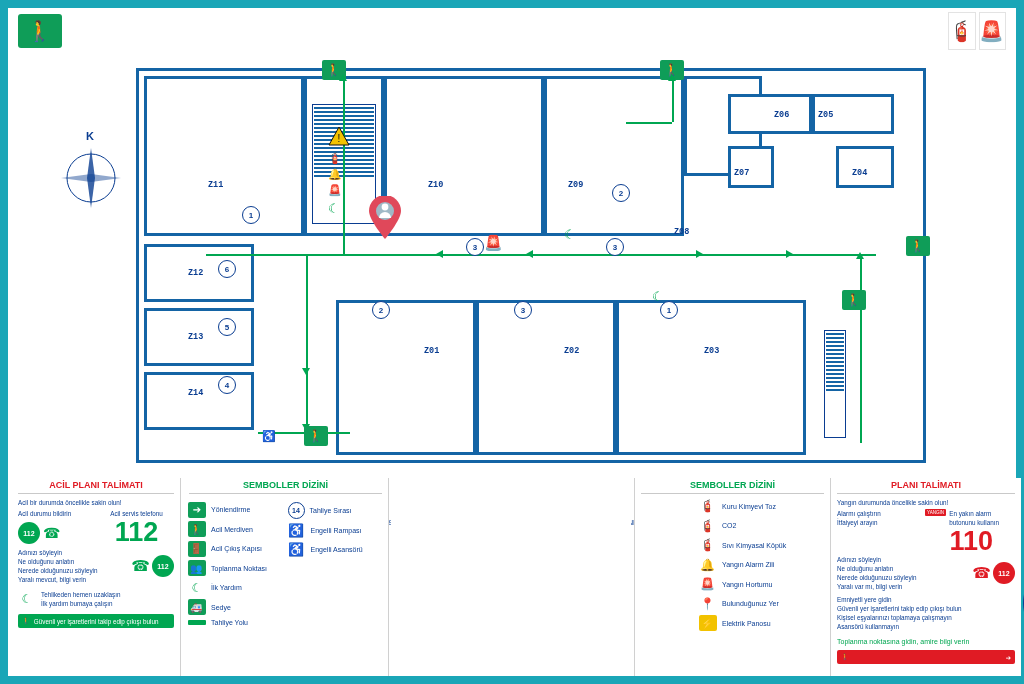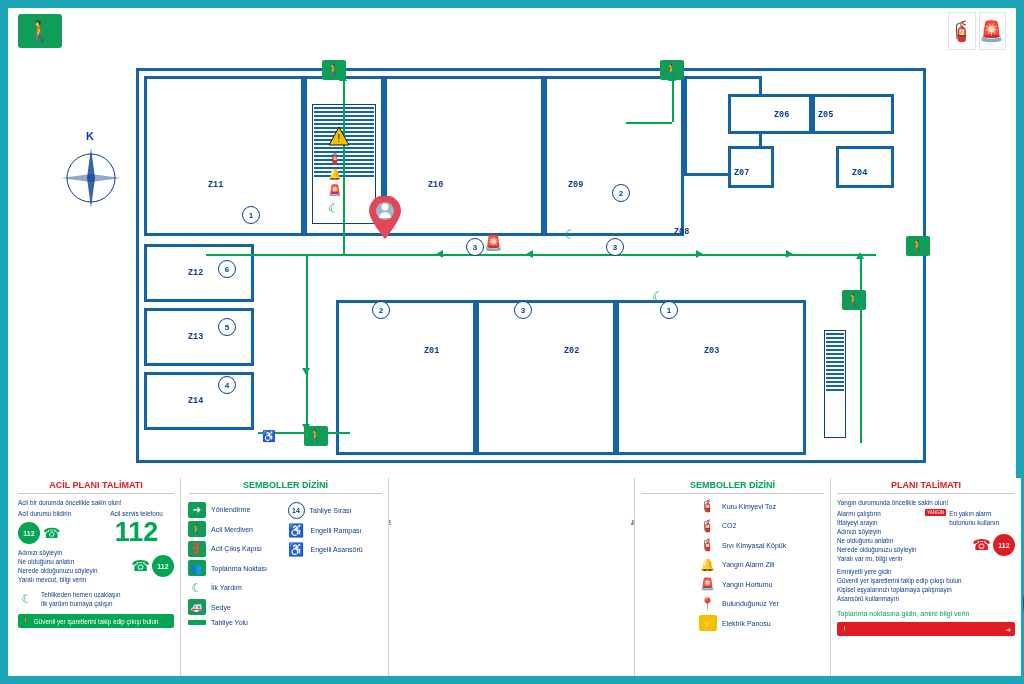--- a/index.html
+++ b/index.html
@@ -193,21 +193,21 @@
       <div class="wall" style="left:592px;top:78px;width:46px;height:42px;"></div>
       <div class="room-label" style="left:598px;top:100px;">Z07</div>
       <div class="wall" style="left:700px;top:78px;width:58px;height:42px;"></div>
       <div class="room-label" style="left:716px;top:100px;">Z04</div>
 
       <div class="wall" style="left:8px;top:176px;width:110px;height:58px;"></div>
       <div class="room-label" style="left:52px;top:200px;">Z12</div>
       <div class="wall" style="left:8px;top:240px;width:110px;height:58px;"></div>
       <div class="room-label" style="left:52px;top:264px;">Z13</div>
       <div class="wall" style="left:8px;top:304px;width:110px;height:58px;"></div>
-      <div class="room-label" style="left:52px;top:328px;">Z14</div>
+      <div class="room-label" style="left:52px;top:320px;">Z14</div>
 
       <div class="wall" style="left:200px;top:232px;width:140px;height:155px;"></div>
       <div class="room-label" style="left:288px;top:278px;">Z01</div>
       <div class="wall" style="left:340px;top:232px;width:140px;height:155px;"></div>
       <div class="room-label" style="left:428px;top:278px;">Z02</div>
       <div class="wall" style="left:480px;top:232px;width:190px;height:155px;"></div>
       <div class="room-label" style="left:568px;top:278px;">Z03</div>
 
       <div class="stairs" style="left:688px;top:262px;width:20px;height:106px;">
         <i></i>
@@ -448,20 +448,23 @@
       <div style="display:flex;gap:6px;padding:2px 6px 0 6px;">
         <div style="flex:1;">
           <div class="instr" style="padding:0">Alarmı çalıştırın</div>
           <div class="instr" style="padding:0">İtfaiyeyi arayın</div>
         </div>
         <div style="flex:1.1;display:flex;align-items:flex-start;gap:3px;">
           <span style="background:#e01b24;color:#fff;font-size:4.6px;padding:1px 2px;border-radius:1px;">YANGIN</span>
           <span class="instr" style="padding:0">En yakın alarm butonunu kullanın</span>
         </div>
       </div>
+      <div style="text-align:right;padding-right:28px;">
+        <span class="bignum red">110</span>
+      </div>
       <div style="display:flex;gap:6px;padding:0 6px;">
         <div style="flex:1;">
           <div class="instr" style="padding:0">Adınızı söyleyin</div>
           <div class="instr" style="padding:0">Ne olduğunu anlatın</div>
           <div class="instr" style="padding:0">Nerede olduğunuzu söyleyin</div>
           <div class="instr" style="padding:0">Yaralı var mı, bilgi verin</div>
         </div>
         <div style="display:flex;align-items:center;gap:2px;">
           <span style="color:#e01b24;font-size:15px;">☎</span>
           <div class="circle112 red">112</div>

